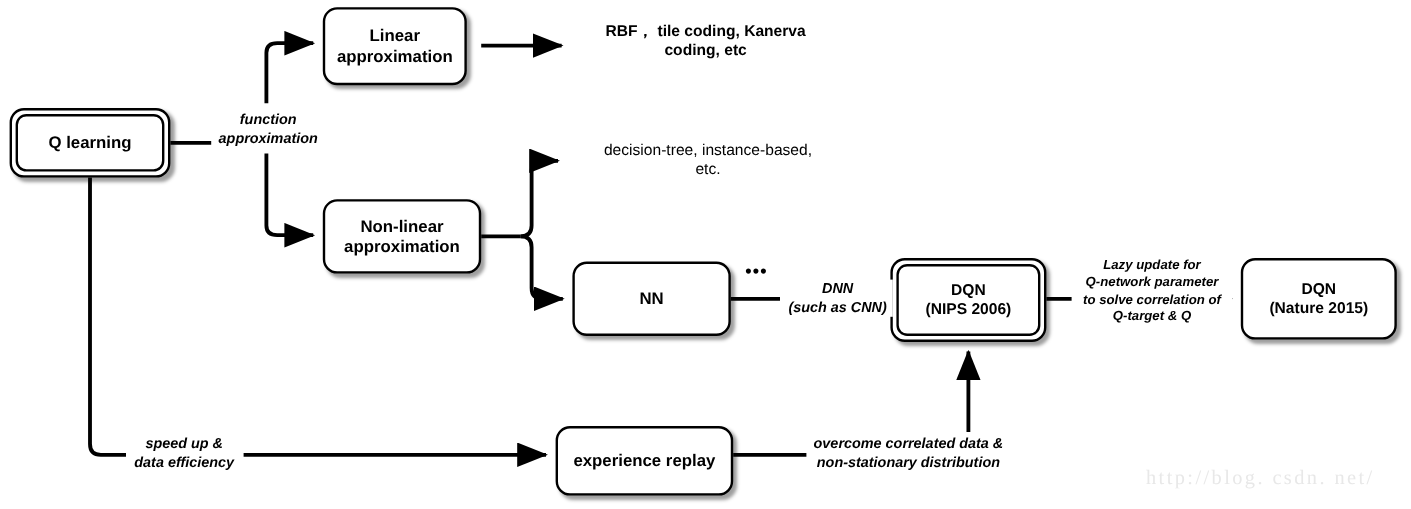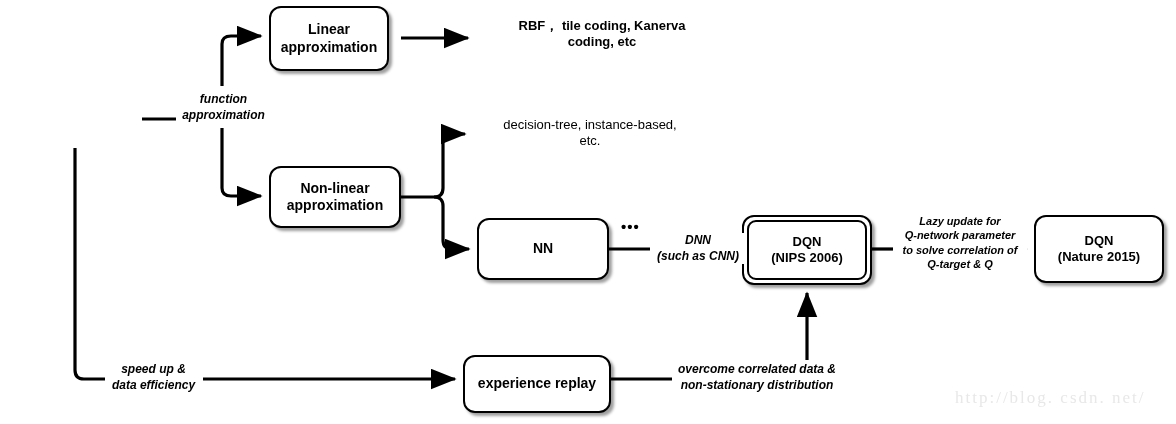--- a/index.html
+++ b/index.html
@@ -132,20 +132,25 @@
     <path d="M1016,249 L1026,249" stroke="#000000" stroke-width="3.2" fill="none" marker-end="url(#arrow)"></path>
 
     <path d="M75,148 L75,370 Q75,379 84,379 L108,379" stroke="#000000" stroke-width="3.2" fill="none"></path>
     <path d="M203,379 L455,379" stroke="#000000" stroke-width="3.2" fill="none" marker-end="url(#arrow)"></path>
 
     <path d="M611,379 L675,379" stroke="#000000" stroke-width="3.2" fill="none"></path>
 
     <path d="M807,360 L807,293" stroke="#000000" stroke-width="3.2" fill="none" marker-end="url(#arrow)"></path>
   </svg>
 
+  <div class="node double" style="left:8px; top:90px; width:134px; height:58px; font-size:14px;">
+    <div>
+      <span class="label-line">Q learning</span>
+    </div>
+  </div>
 
   <div class="node" style="left:269px; top:6px; width:120px; height:65px; font-size:14px;">
     <div>
       <span class="label-line">Linear</span>
       <span class="label-line">approximation</span>
     </div>
   </div>
 
   <div class="node" style="left:269px; top:166px; width:132px; height:62px; font-size:14px;">
     <div>
@@ -200,21 +205,21 @@
   <div class="edge-label" style="left:105px; top:362px; width:97px; font-size:12px;">
     <span>speed up &amp;</span>
     <span>data efficiency</span>
   </div>
 
   <div class="edge-label" style="left:672px; top:362px; width:170px; font-size:12px;">
     <span>overcome correlated data &amp;</span>
     <span>non-stationary distribution</span>
   </div>
 
-  <div class="free-text" style="left:497px; top:18px; width:210px; font-size:13px; font-weight:bold;">
+  <div class="free-text" style="left:483px; top:18px; width:210px; font-size:13px; font-weight:bold;">
     <span>RBF， tile coding, Kanerva</span>
     <span>coding, etc</span>
   </div>
 
   <div class="free-text" style="left:475px; top:117px; width:230px; font-size:13px; font-weight:normal;">
     <span>decision-tree, instance-based,</span>
     <span>etc.</span>
   </div>
 
   <div class="ellipsis-mark" style="left:621px; top:218px; font-size:15px;">•••</div>

